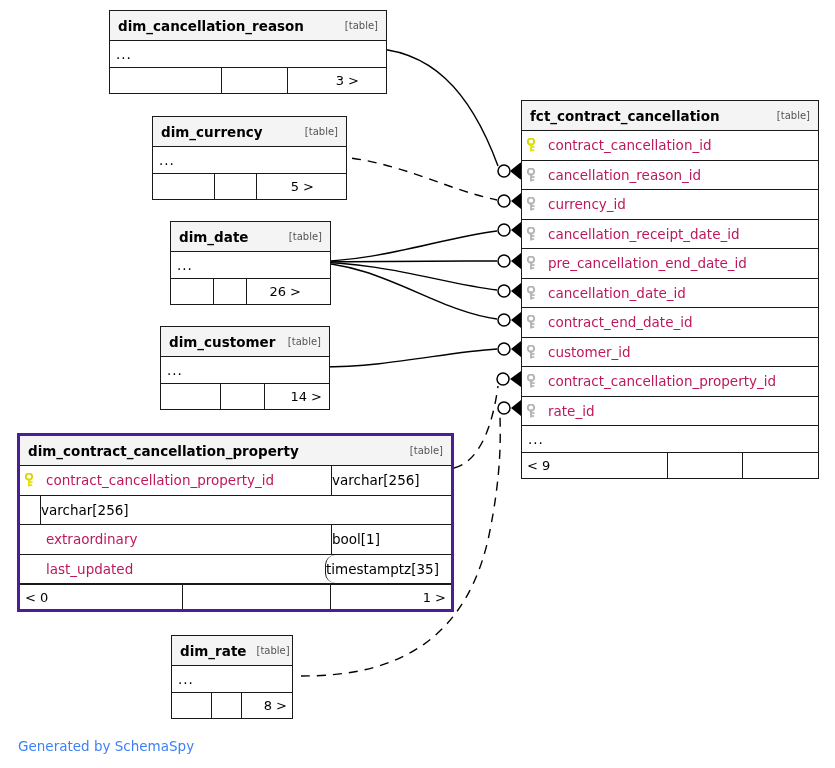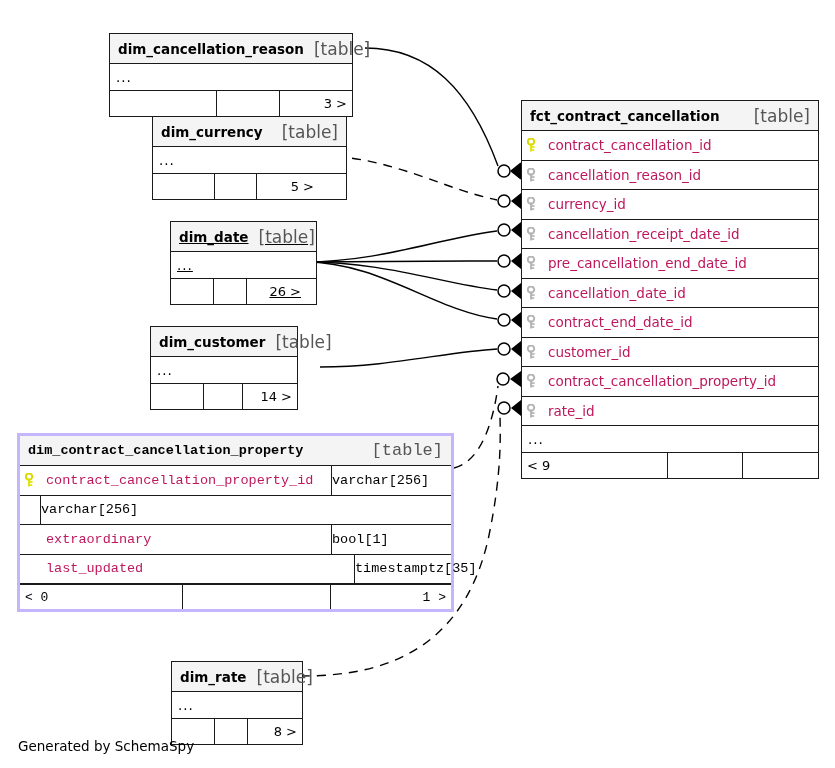--- a/index.html
+++ b/index.html
@@ -29,41 +29,40 @@
     z-index: 1;
   }
   .table-box {
     position: absolute;
     background: #ffffff;
     border: 1px solid #1a1a1a;
     box-sizing: border-box;
     z-index: 2;
   }
   .table-box.emphasis {
-    border: 3px solid #c4b5fd;
-    font-family: Liberation Mono, monospace;
+    border: 3px solid #4c1d95;
   }
   .tbl-header {
     background: #f4f4f4;
     border-bottom: 1px solid #1a1a1a;
     box-sizing: border-box;
     display: flex;
     align-items: center;
     justify-content: space-between;
     padding: 0 8px;
     height: 30px;
   }
   .tbl-name {
     font-weight: bold;
     font-size: 13.5px;
     color: #000;
     white-space: nowrap;
   }
   .tbl-tag {
-    font-size: 17px;
+    font-size: 10px;
     color: #555;
     white-space: nowrap;
     padding-left: 10px;
   }
   .tbl-row {
     display: flex;
     align-items: stretch;
     border-bottom: 1px solid #1a1a1a;
     box-sizing: border-box;
     height: 29.5px;
@@ -123,21 +122,21 @@
     padding: 0 5px;
   }
   .footer-cell:last-child { border-right: none; }
   .footer-left { justify-content: flex-start; }
   .footer-right { justify-content: flex-end; }
   .credit {
     position: absolute;
     left: 18px;
     top: 738px;
     font-size: 13.5px;
-    color: #000000;
+    color: #3b82f6;
     z-index: 3;
   }
 </style>
 </head>
 <body>
 
 <div id="canvas">
 
   <svg id="edges" viewBox="0 0 835 768">
     <defs></defs>
@@ -191,21 +190,21 @@
       <path d="M510,379 L521,371 L521,387 Z" fill="#000"></path>
     </g>
 
     <g>
       <path d="M301,676 C370,676 460,660 488,540 C503,470 500,430 500,414" fill="none" stroke="#000" stroke-width="1.4" stroke-dasharray="9,7"></path>
       <circle cx="504" cy="408" r="6" fill="#fff" stroke="#000" stroke-width="1.5"></circle>
       <path d="M511,408 L521,400 L521,416 Z" fill="#000"></path>
     </g>
   </svg>
 
-  <div class="table-box" style="left:109px; top:10px; width:244px;margin-top:23px;">
+  <div class="table-box" style="left:109px; top:10px; width:278px;">
     <div class="tbl-header">
       <span class="tbl-name">dim_cancellation_reason</span>
       <span class="tbl-tag">[table]</span>
     </div>
     <div class="ellipsis-row">...</div>
     <div class="footer-row">
       <div class="footer-cell footer-left" style="width:112px;"></div>
       <div class="footer-cell" style="width:66px;"></div>
       <div class="footer-cell footer-right" style="width:76px;">3 &gt;</div>
     </div>
@@ -217,34 +216,34 @@
       <span class="tbl-tag">[table]</span>
     </div>
     <div class="ellipsis-row">...</div>
     <div class="footer-row">
       <div class="footer-cell footer-left" style="width:62px;"></div>
       <div class="footer-cell" style="width:42px;"></div>
       <div class="footer-cell footer-right" style="width:62px;">5 &gt;</div>
     </div>
   </div>
 
-  <div class="table-box" style="left:170px; top:221px; width:147px;text-decoration:underline;">
+  <div class="table-box" style="left:170px; top:221px; width:161px;">
     <div class="tbl-header">
       <span class="tbl-name">dim_date</span>
       <span class="tbl-tag">[table]</span>
     </div>
     <div class="ellipsis-row">...</div>
     <div class="footer-row">
       <div class="footer-cell footer-left" style="width:43px;"></div>
       <div class="footer-cell" style="width:33px;"></div>
       <div class="footer-cell footer-right" style="width:59px;">26 &gt;</div>
     </div>
   </div>
 
-  <div class="table-box" style="left:150px; top:326px; width:148px;">
+  <div class="table-box" style="left:160px; top:326px; width:170px;">
     <div class="tbl-header">
       <span class="tbl-name">dim_customer</span>
       <span class="tbl-tag">[table]</span>
     </div>
     <div class="ellipsis-row">...</div>
     <div class="footer-row">
       <div class="footer-cell footer-left" style="width:60px;"></div>
       <div class="footer-cell" style="width:44px;"></div>
       <div class="footer-cell footer-right" style="width:62px;">14 &gt;</div>
     </div>
@@ -276,31 +275,31 @@
 
     <div class="tbl-row">
       <span class="key-slot"></span>
       <span class="col-name">extraordinary</span>
       <span class="col-type" style="width:120px;">bool[1]</span>
     </div>
 
     <div class="tbl-row">
       <span class="key-slot"></span>
       <span class="col-name">last_updated</span>
-      <span class="col-type" style="width:97px;">timestamptz[35]</span>
+      <span class="col-type" style="width:126px;border-radius:10px;">timestamptz[35]</span>
     </div>
 
     <div class="footer-row" style="border-top:1px solid #1a1a1a;">
       <div class="footer-cell footer-left" style="width:163px;">&lt; 0</div>
       <div class="footer-cell" style="width:148px;"></div>
       <div class="footer-cell footer-right" style="width:120px;">1 &gt;</div>
     </div>
   </div>
 
-  <div class="table-box" style="left:171px; top:661px; width:132px;">
+  <div class="table-box" style="left:171px; top:635px; width:122px;">
     <div class="tbl-header">
       <span class="tbl-name">dim_rate</span>
       <span class="tbl-tag">[table]</span>
     </div>
     <div class="ellipsis-row">...</div>
     <div class="footer-row">
       <div class="footer-cell footer-left" style="width:43px;"></div>
       <div class="footer-cell" style="width:33px;"></div>
       <div class="footer-cell footer-right" style="width:54px;">8 &gt;</div>
     </div>

